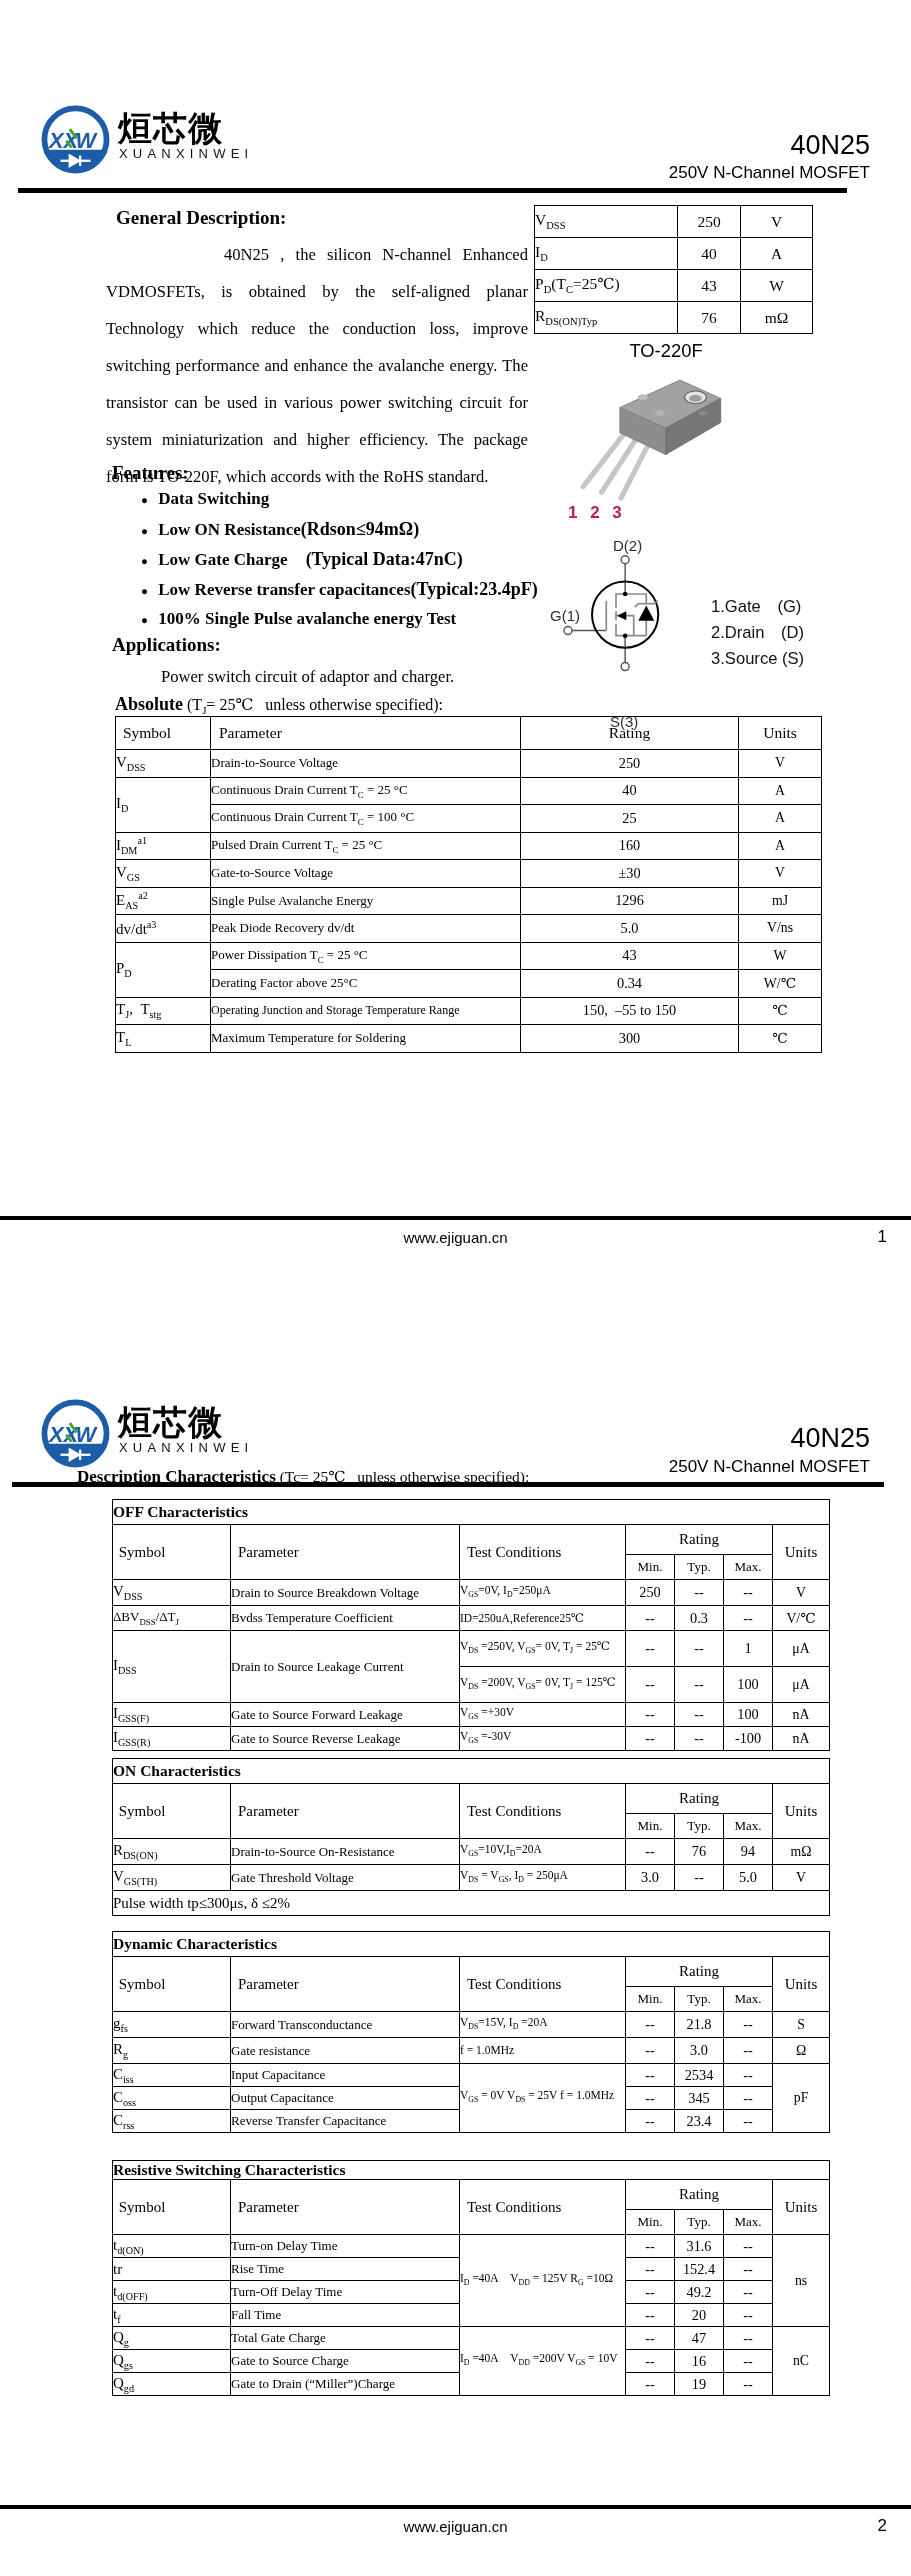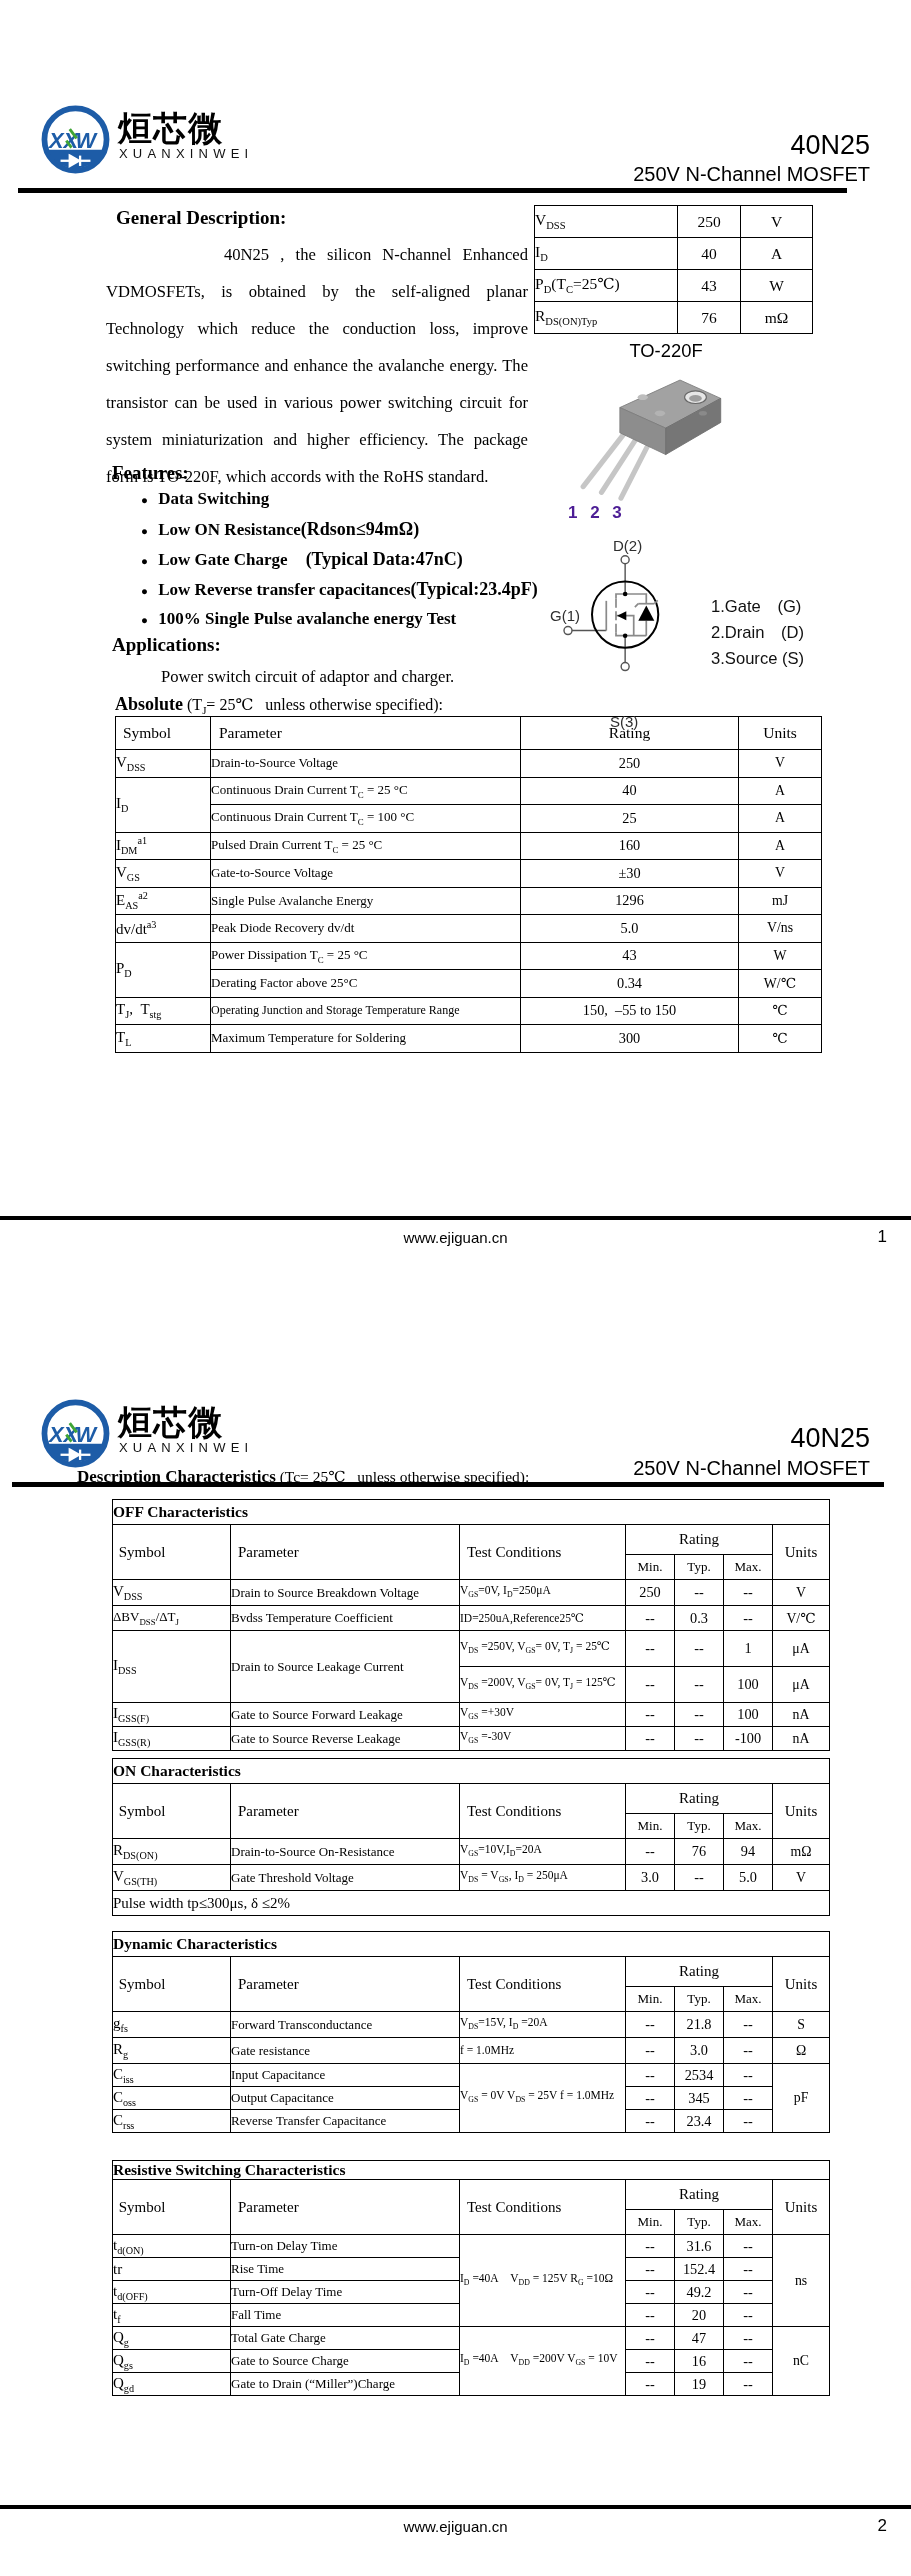--- a/index.html
+++ b/index.html
@@ -6,21 +6,21 @@
   body{width:911px;height:2576px;position:relative;color:#000;
        font-family:"Liberation Serif","DejaVu Serif",serif;}
   .page{position:absolute;left:0;width:911px;height:1288px;background:#fff;overflow:hidden;}
   #page1{top:0;} #page2{top:1288px;}
   .abs{position:absolute;}
   .sans{font-family:"Liberation Sans","DejaVu Sans",sans-serif;}
   
   .brand-cn{font-family:"Liberation Sans","DejaVu Sans",sans-serif;font-weight:bold;font-size:34px;letter-spacing:1.1px;}
   .brand-en{font-family:"Liberation Sans","DejaVu Sans",sans-serif;font-size:13px;letter-spacing:5.2px;color:#111;}
   .part-no{font-size:27px;text-align:right;}
-  .subtitle{font-size:20px;text-align:right;}
+  .subtitle{font-size:17px;text-align:right;}
   .rule{background:#000;}
   
   .h-sec{font-weight:bold;font-size:19px;}
   .para{font-size:16.6px;line-height:37px;text-align:justify;text-indent:118px;}
   .feat{display:flex;align-items:baseline;}
   .feat .dot{font-size:11.5px;margin-right:10.3px;}
   .feat .fmain{font-weight:bold;font-size:17px;}
   .feat .fnote{font-weight:bold;font-size:18px;}
   .apps-body{font-size:16.6px;}
   .h-abs b{font-size:18px;}
@@ -39,21 +39,21 @@
   .cell-unit{font-size:13.8px;text-align:center;}
   .t-title td{font-weight:bold;font-size:15.5px;text-align:left;padding-left:8px;}
   .e-hdr th{font-weight:normal;font-size:15px;}
   .e-sub th{font-weight:normal;font-size:13px;}
   .cell-cond{font-size:11.5px;text-align:left;padding-left:4.6px;line-height:15px;}
   .note-row td{font-size:15px;text-align:left;padding-left:6.9px;}
   sub{font-size:68%;} sup{font-size:68%;}
   
   .pin-lbl{font-size:15px;color:#2f2f2f;}
   .legend div{font-size:16.6px;color:#111;line-height:26px;}
-  .pins{font-weight:bold;font-size:17px;word-spacing:8px;color:#4c1d95;}
+  .pins{font-weight:bold;font-size:17px;word-spacing:8px;color:#be185d;}
   .pkg-name{font-size:18.4px;text-align:center;}
   
   .site{font-size:15px;text-align:center;width:100%;}
   .pagenum{font-size:17px;}
 </style>
 </head>
 <body>
 
 <section class="page" id="page1">
 

